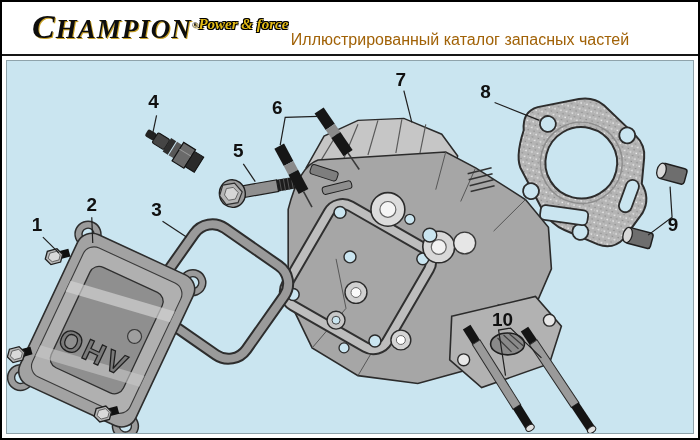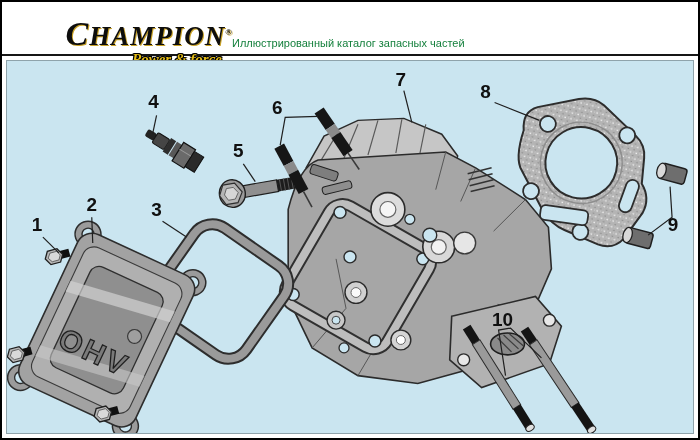--- a/index.html
+++ b/index.html
@@ -10,38 +10,38 @@
     font-family:"Liberation Sans",sans-serif;
   }
   
   .header{
     position:absolute;top:0;left:0;right:0;height:54px;
     border-bottom:2px solid #161616;
     display:flex;align-items:flex-end;
     padding:0 10px 4px 30px;
   }
   .brand{
-    align-self:flex-start;padding-top:15px;width:200px;
-    display:flex;flex-direction:column;line-height:1;align-items:flex-end;
+    align-self:flex-start;padding-top:8px;width:200px;
+    display:flex;flex-direction:row;line-height:1;
   }
   .brand-name{
     font-family:"Liberation Serif",serif;font-style:italic;font-weight:bold;
     font-size:27px;letter-spacing:1px;color:#0d0d0d;
     text-shadow:1px 1px 0 #c9a227;white-space:nowrap;
   }
   .brand-name::first-letter{font-size:34px;}
   .brand-reg{font-size:9px;vertical-align:super;letter-spacing:0;}
   .brand-tagline{
     font-family:"Liberation Serif",serif;font-style:italic;font-weight:bold;
     font-size:15px;color:#e3bb16;align-self:flex-end;margin:1px 10px 12px 0;
     text-shadow:-1px -1px 0 #000,1px -1px 0 #000,-1px 1px 0 #000,1px 1px 0 #000,0 1px 0 #000,0 -1px 0 #000;
     white-space:nowrap;
   }
   .catalog-title{
-    flex:1;font-size:11px;color:#15803d;
+    flex:1;text-align:center;font-size:16px;color:#a16207;
     padding-bottom:1px;white-space:nowrap;
   }
   .model-label{
     font-size:14.5px;font-weight:bold;color:#1c1c1c;
     padding:0 8px 1px 0;white-space:nowrap;
   }
   
   .diagram{
     position:absolute;left:4px;right:4px;top:58px;bottom:4px;
     background:#cae5f0;border:1px solid #8fa3ab;

